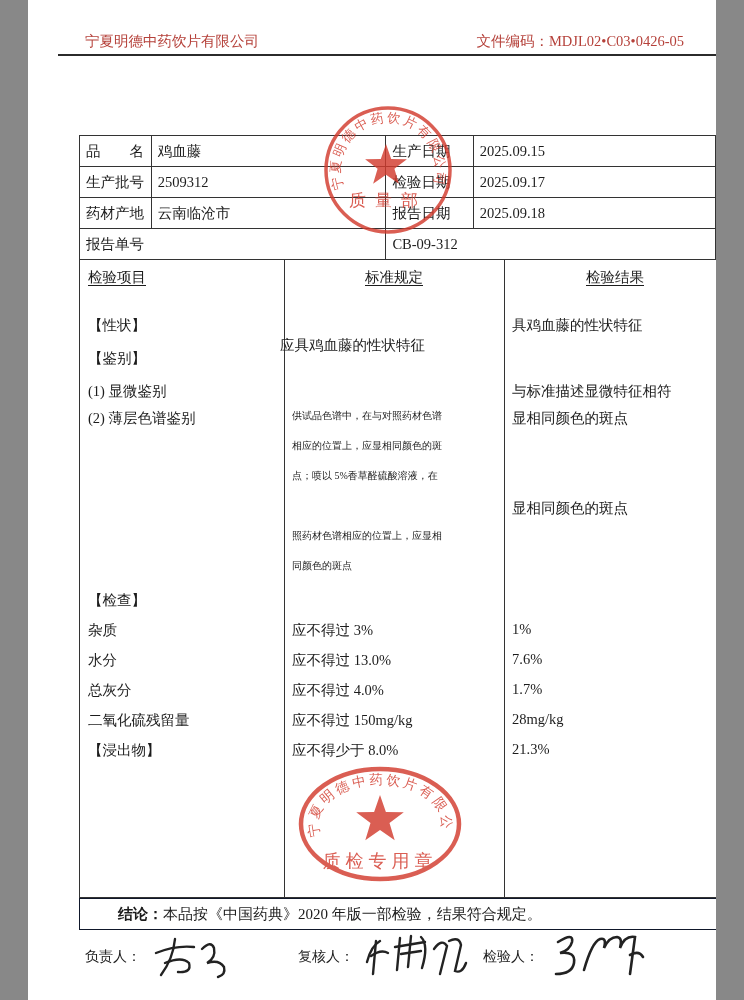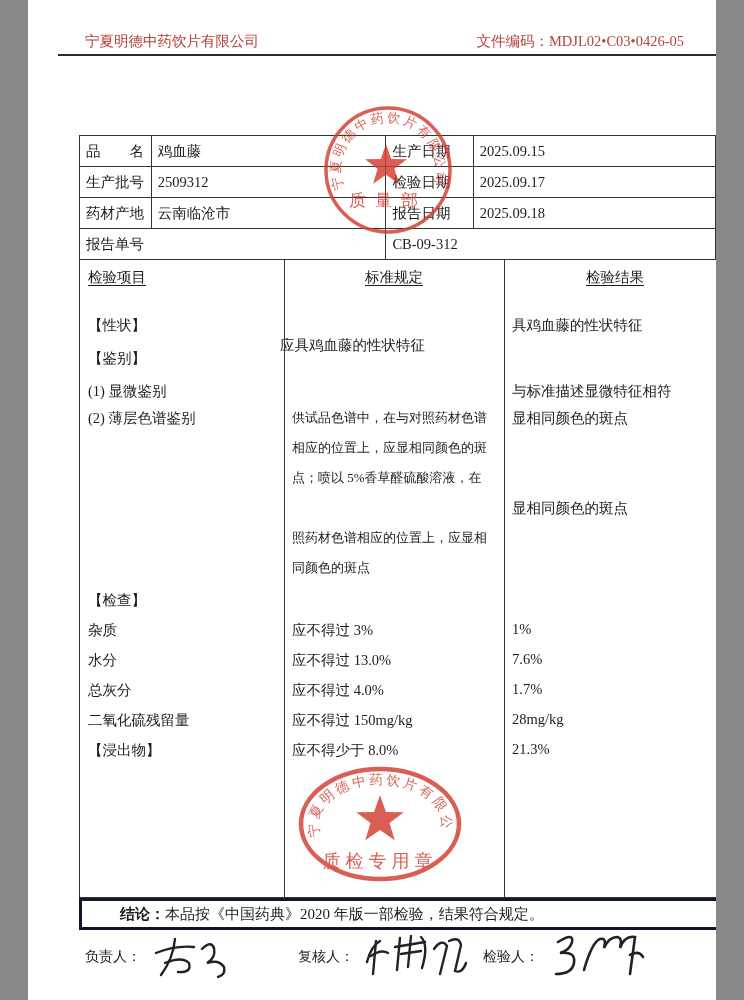--- a/index.html
+++ b/index.html
@@ -15,26 +15,26 @@
     font-size:30px;font-weight:bold;letter-spacing:2px;z-index:1;}
   
   table.info{position:absolute;left:51px;top:135px;border-collapse:collapse;table-layout:fixed;z-index:1;}
   table.info td{border:1px solid #333;height:30px;padding:0 0 0 6px;font-size:14.5px;
     white-space:nowrap;overflow:hidden;}
   
   .maintbl{position:absolute;left:51px;top:259px;width:646px;height:639px;
     border:1px solid #333;box-sizing:border-box;z-index:1;}
   .vline{position:absolute;top:0;width:1px;height:100%;background:#333;}
   .line{position:absolute;font-size:14.5px;white-space:nowrap;}
-  .small{font-size:13px;}
+  .small{font-size:10px;}
   .colhead{text-decoration:underline;text-underline-offset:3px;}
   .c2c{left:204px;width:220px;text-align:center;}
   .c3c{left:424px;width:222px;text-align:center;}
   
-  .concl{position:absolute;left:51px;top:898px;width:646px;height:32px;border:3px solid #0f172a;
+  .concl{position:absolute;left:51px;top:898px;width:646px;height:32px;border:1px solid #0f172a;
     box-sizing:border-box;display:flex;align-items:center;font-size:15px;z-index:1;text-align:center;}
   .concl .lbl{font-weight:bold;margin-left:38px;}
   
   .stamp{position:absolute;z-index:5;opacity:0.82;}
   .stamp text{font-family:"Liberation Serif","DejaVu Serif",serif;}
   
   .foot-lbl{position:absolute;font-size:14px;white-space:nowrap;z-index:1;}
   .sig{position:absolute;z-index:4;}
 </style>
 </head>

